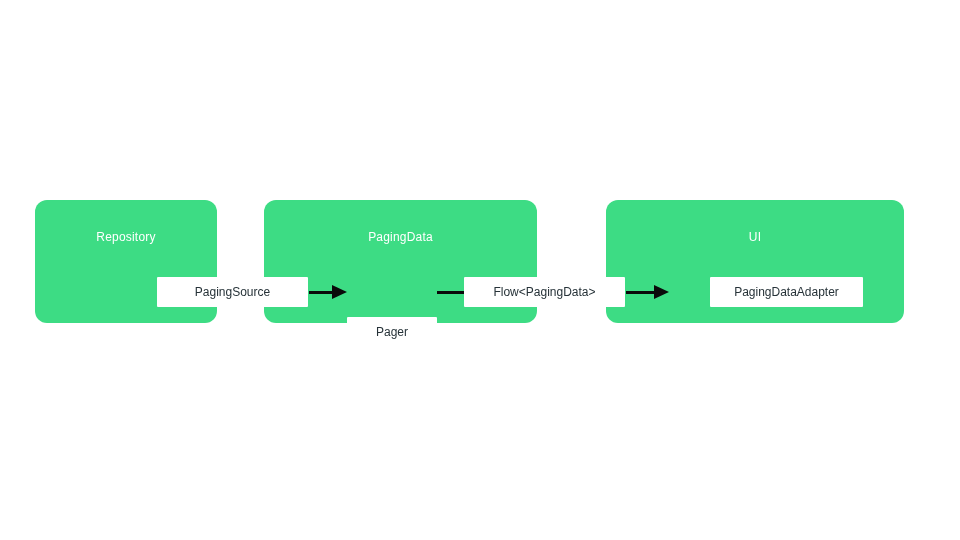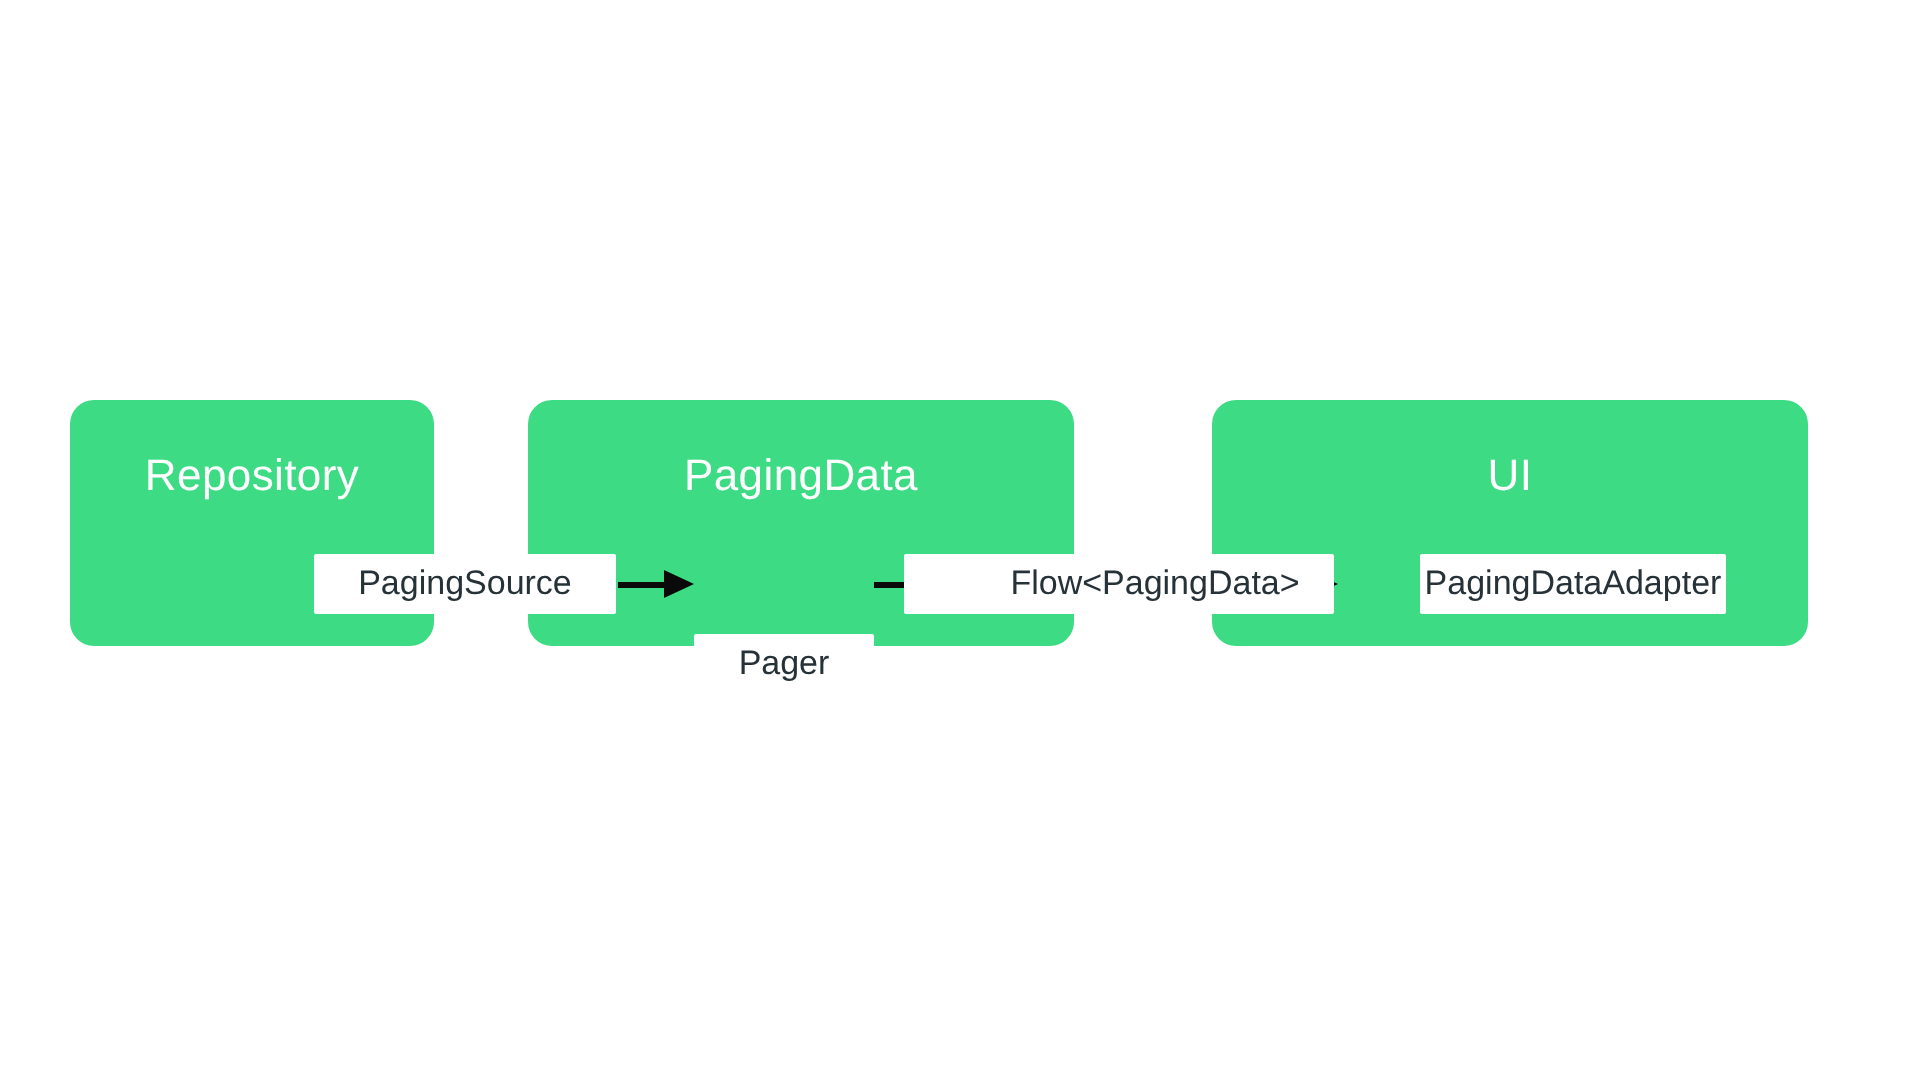--- a/index.html
+++ b/index.html
@@ -26,41 +26,41 @@
   .layer-repository { left: 35px;  width: 182px; }
   .layer-viewmodel  { left: 264px; width: 273px; }
   .layer-ui         { left: 606px; width: 298px; }
   .layer-title {
     position: absolute;
     top: 27px;
     left: 0;
     width: 100%;
     text-align: center;
     color: #ffffff;
-    font-size: 22px;
+    font-size: 12px;
     line-height: 21px;
     letter-spacing: 0.2px;
   }
   
   .node {
     position: absolute;
     top: 277px;
     height: 30px;
     background: #ffffff;
     border-radius: 1px;
     color: #263238;
-    font-size: 17px;
+    font-size: 12px;
     line-height: 30px;
     text-align: center;
     white-space: nowrap;
     z-index: 3;
   }
   .node-paging-source      { left: 157px; width: 151px; }
   .node-pager              { left: 347px; width: 90px; margin-top: 40px;  }
-  .node-flow-paging-data   { left: 452px; width: 179px; padding-left: 36px; }
+  .node-flow-paging-data   { left: 464px; width: 161px; }
   .node-paging-data-adapter{ left: 670px; width: 153px; margin-left: 40px; }
   
   .connector {
     position: absolute;
     display: flex;
     align-items: center;
     z-index: 2;
   }
   .connector .shaft {
     height: 3px;

